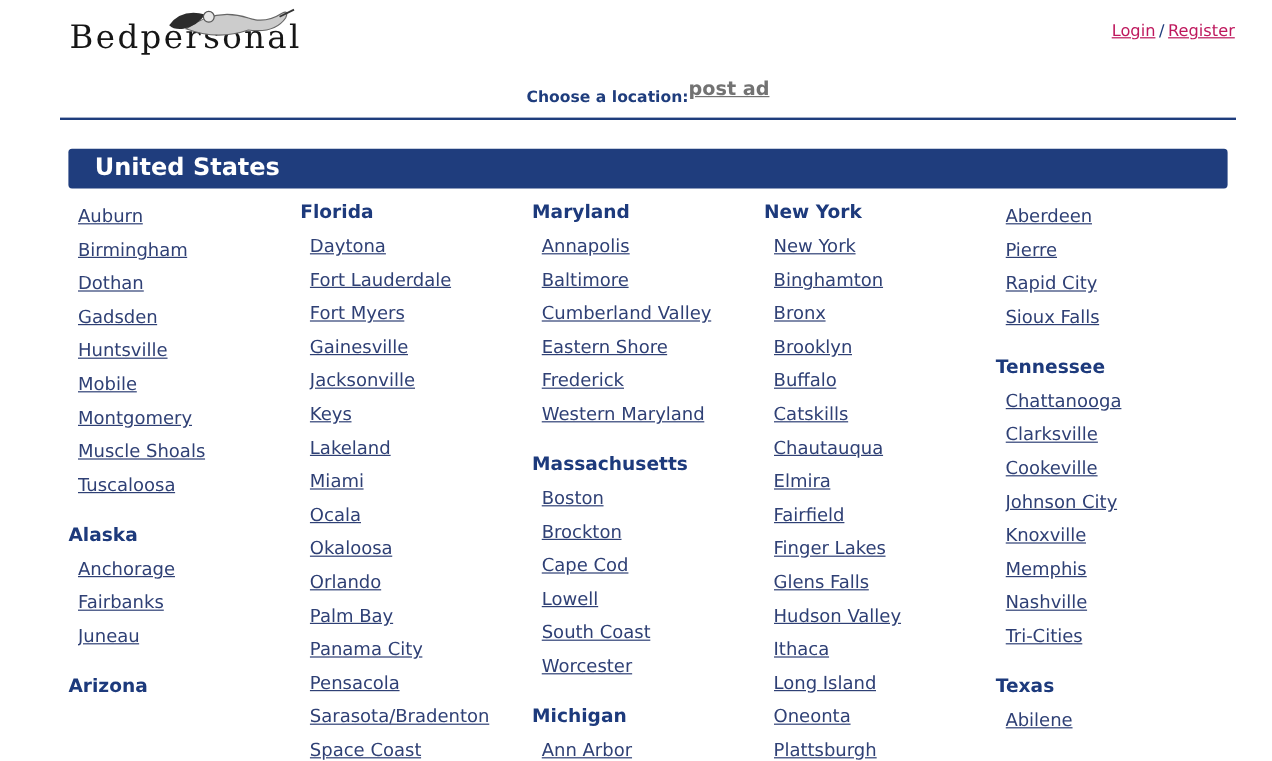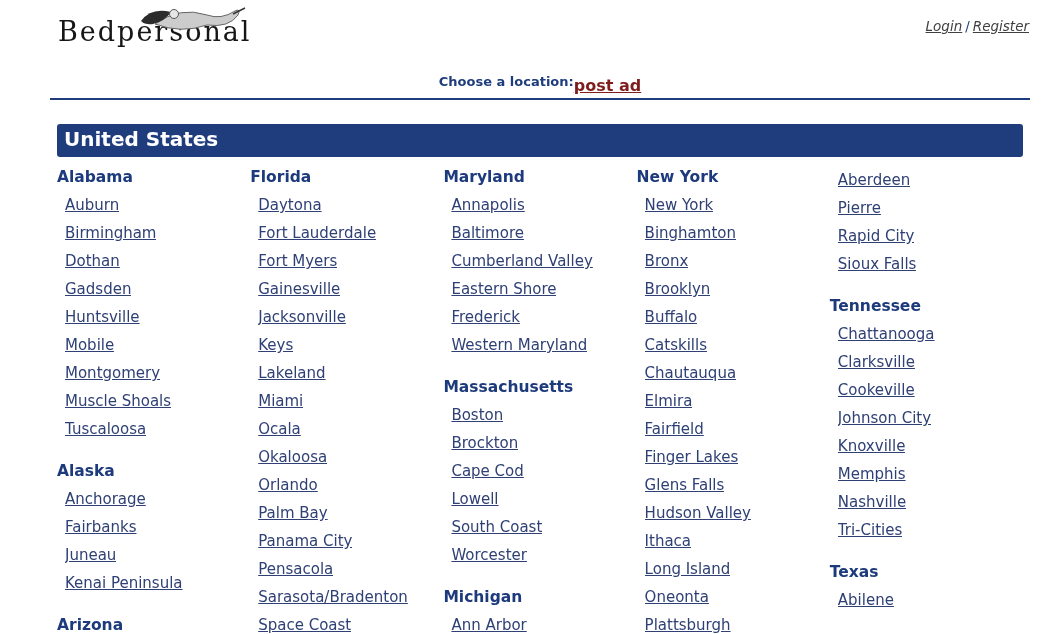--- a/index.html
+++ b/index.html
@@ -10,34 +10,34 @@
   }
   
   .topbar { position:relative; height:64px; }
   .logo {
     position:absolute; left:58px; top:16px; text-decoration:none;
     font-family:"DejaVu Serif","Liberation Serif",serif;
     font-size:27px; letter-spacing:2px; color:#161616;
   }
   .logo-figure { position:absolute; left:95px; top:2px; pointer-events:none; }
   .auth { position:absolute; right:31px; top:18px; font-size:13.5px; color:#1f3d7d; }
-  .auth a { color:#404040; text-decoration:underline;font-style:italic; }
+  .auth a { color:#be185d; text-decoration:underline; }
   .auth .sep { text-decoration:none; padding:0 3px; }
   
   .toolbar {
     margin:0 30px 0 50px; border-bottom:2px solid #1f3d7d;
     display:flex; justify-content:center; align-items:flex-end; height:36px;
   }
   .choose-label { font-size:13px; font-weight:bold; color:#1f3d7d; margin-bottom:9px; }
-  .post-ad { font-size:16px; font-weight:bold; color:#7f1d1d; text-decoration:underline; margin-bottom:3px; }
+  .post-ad { font-size:16px; font-weight:bold; color:#737373; text-decoration:underline; margin-bottom:15px; }
   
   .main { margin:0 37px 0 57px; }
   .country-banner {
     margin-top:24px; background:#1f3d7d; color:#ffffff; border-radius:3px;
-    font-size:20px; font-weight:bold; padding:3px 11px 6px 7px;
+    font-size:20px; font-weight:bold; padding:3px 11px 6px 22px;
   }
   .columns { display:flex; margin-top:9px; }
   .col { flex:1 1 0; min-width:0; }
   .group { margin-top:17px; }
   .group:first-child { margin-top:0; }
   .state {
     font-size:15.5px; font-weight:bold; color:#1d3a7c;
     line-height:22px; margin-bottom:3px;
   }
   .city {
@@ -65,37 +65,35 @@
 <div class="toolbar">
   <span class="choose-label">Choose a location:</span>
   <a href="#" class="post-ad">post ad</a>
 </div>
 
 <div class="main">
   <div class="country-banner">United States</div>
   <div class="columns" id="columns">
       <div class="col">
         <div class="group">
-          <div class="state">Alabama</div>
           <a href="#" class="city">Auburn</a>
           <a href="#" class="city">Birmingham</a>
           <a href="#" class="city">Dothan</a>
           <a href="#" class="city">Gadsden</a>
           <a href="#" class="city">Huntsville</a>
           <a href="#" class="city">Mobile</a>
           <a href="#" class="city">Montgomery</a>
           <a href="#" class="city">Muscle Shoals</a>
           <a href="#" class="city">Tuscaloosa</a>
         </div>
         <div class="group">
           <div class="state">Alaska</div>
           <a href="#" class="city">Anchorage</a>
           <a href="#" class="city">Fairbanks</a>
           <a href="#" class="city">Juneau</a>
-          <a href="#" class="city">Kenai Peninsula</a>
         </div>
         <div class="group">
           <div class="state">Arizona</div>
         </div>
       </div>
       <div class="col">
         <div class="group">
           <div class="state">Florida</div>
           <a href="#" class="city">Daytona</a>
           <a href="#" class="city">Fort Lauderdale</a>

